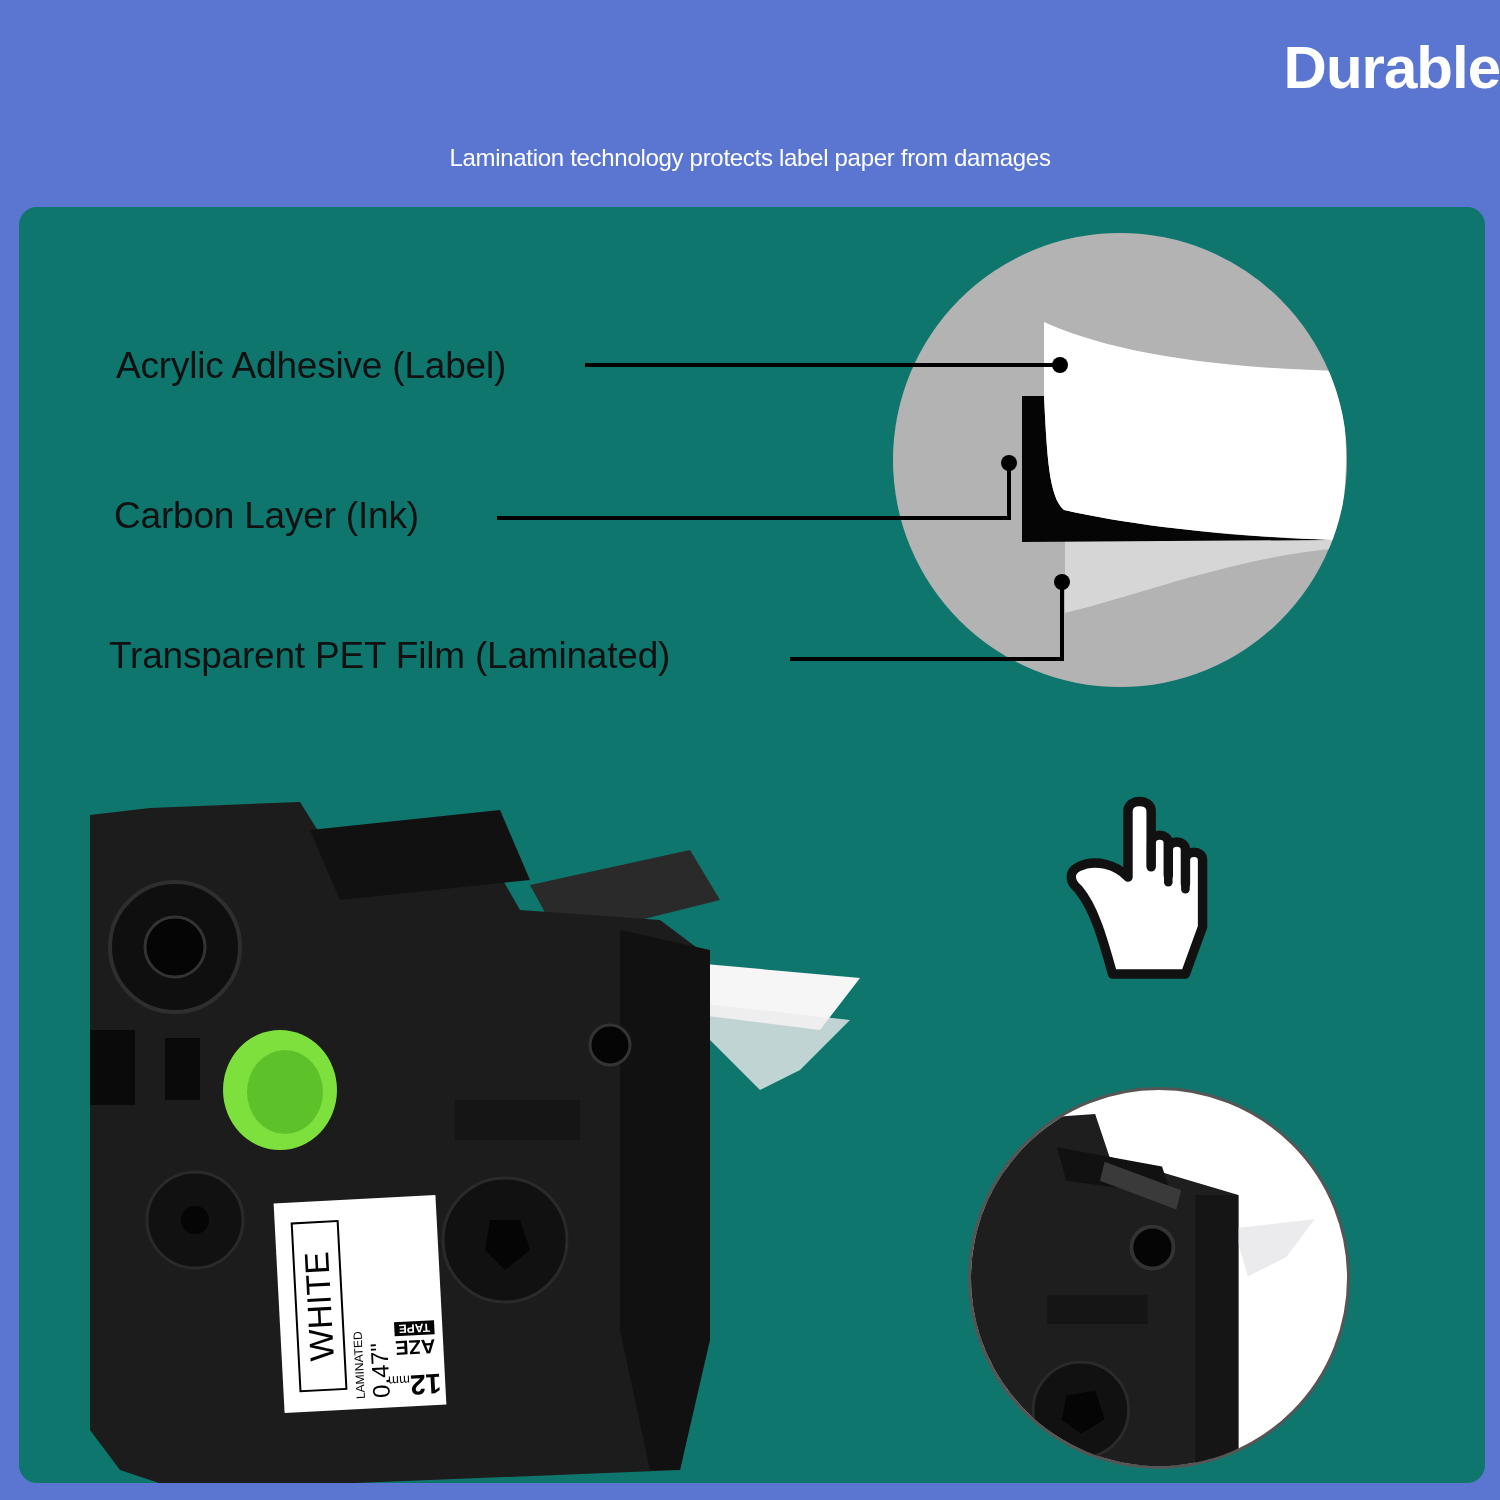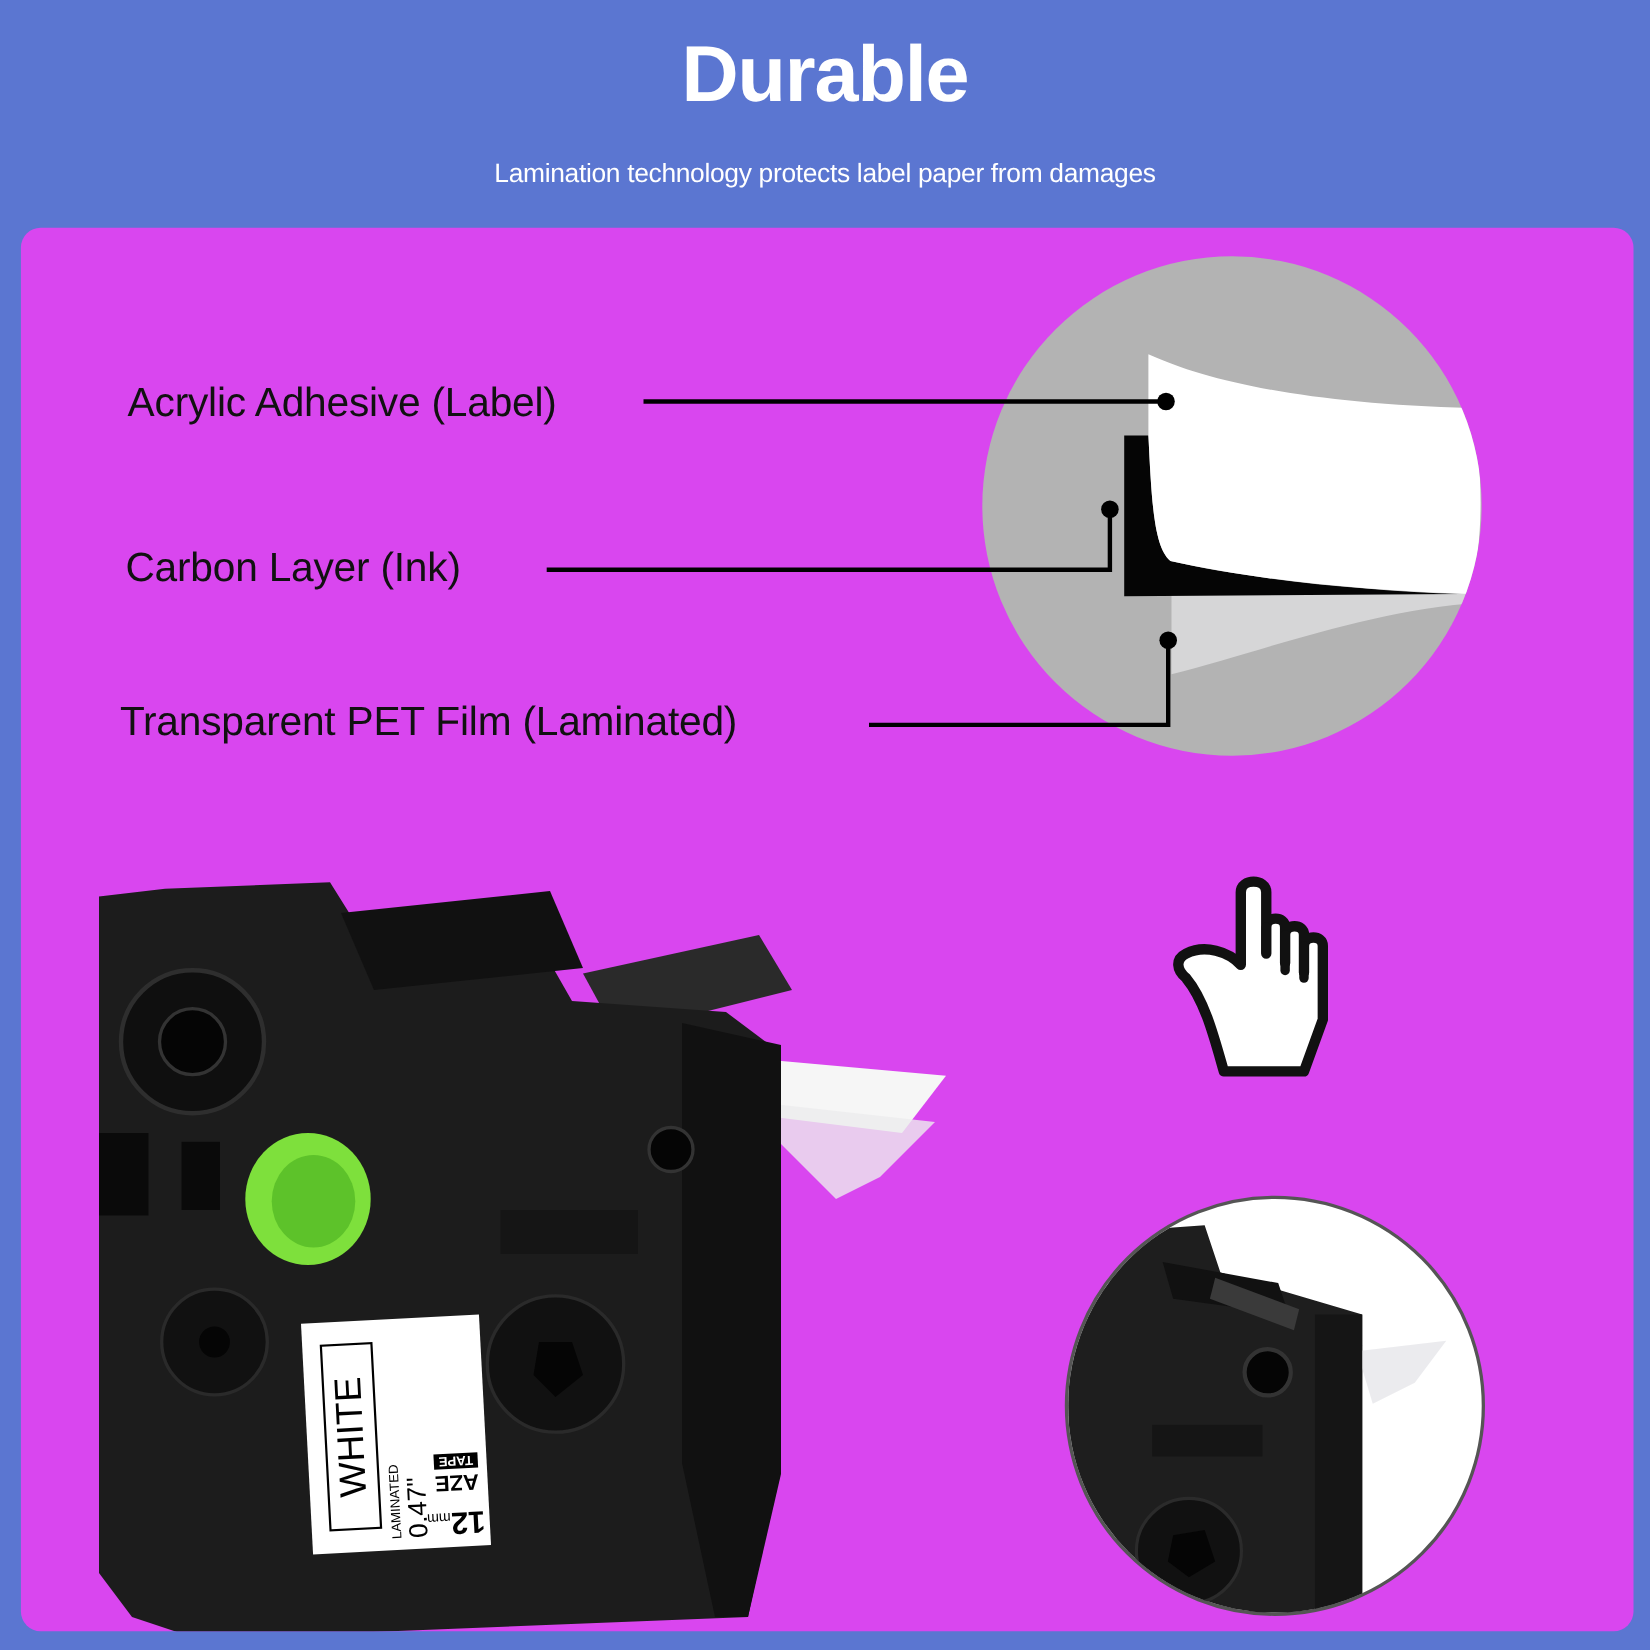--- a/index.html
+++ b/index.html
@@ -4,33 +4,33 @@
   <style>
     * { box-sizing: border-box; margin: 0; padding: 0; }
     html, body { width: 1500px; height: 1500px; overflow: hidden; }
     body {
       background: #5b76d1;
       font-family: "Liberation Sans", "DejaVu Sans", sans-serif;
       position: relative;
     }
     .title {
       position: absolute; left: 0; right: 0; top: 18px;
-      text-align: center; color: #ffffff;
-      font-size: 72px; font-weight: bold; letter-spacing: -1px;
+      text-align: right; color: #ffffff;
+      font-size: 60px; font-weight: bold; letter-spacing: -1px;
       line-height: 100px;
     }
     .subtitle {
       position: absolute; left: 0; right: 0; top: 136px;
       text-align: center; color: #ffffff;
       font-size: 24px; line-height: 44px; letter-spacing: -0.3px;
     }
     .panel {
       position: absolute; left: 19px; top: 207px;
       width: 1466px; height: 1276px;
-      background: #d946ef; border-radius: 18px;
+      background: #0f766e; border-radius: 18px;
       overflow: hidden;
     }
     .layer-label {
       position: absolute; color: #111111;
       font-size: 37px; line-height: 44px; white-space: nowrap;
       letter-spacing: -0.2px;
     }
     svg { position: absolute; }
   </style>
 </head>

